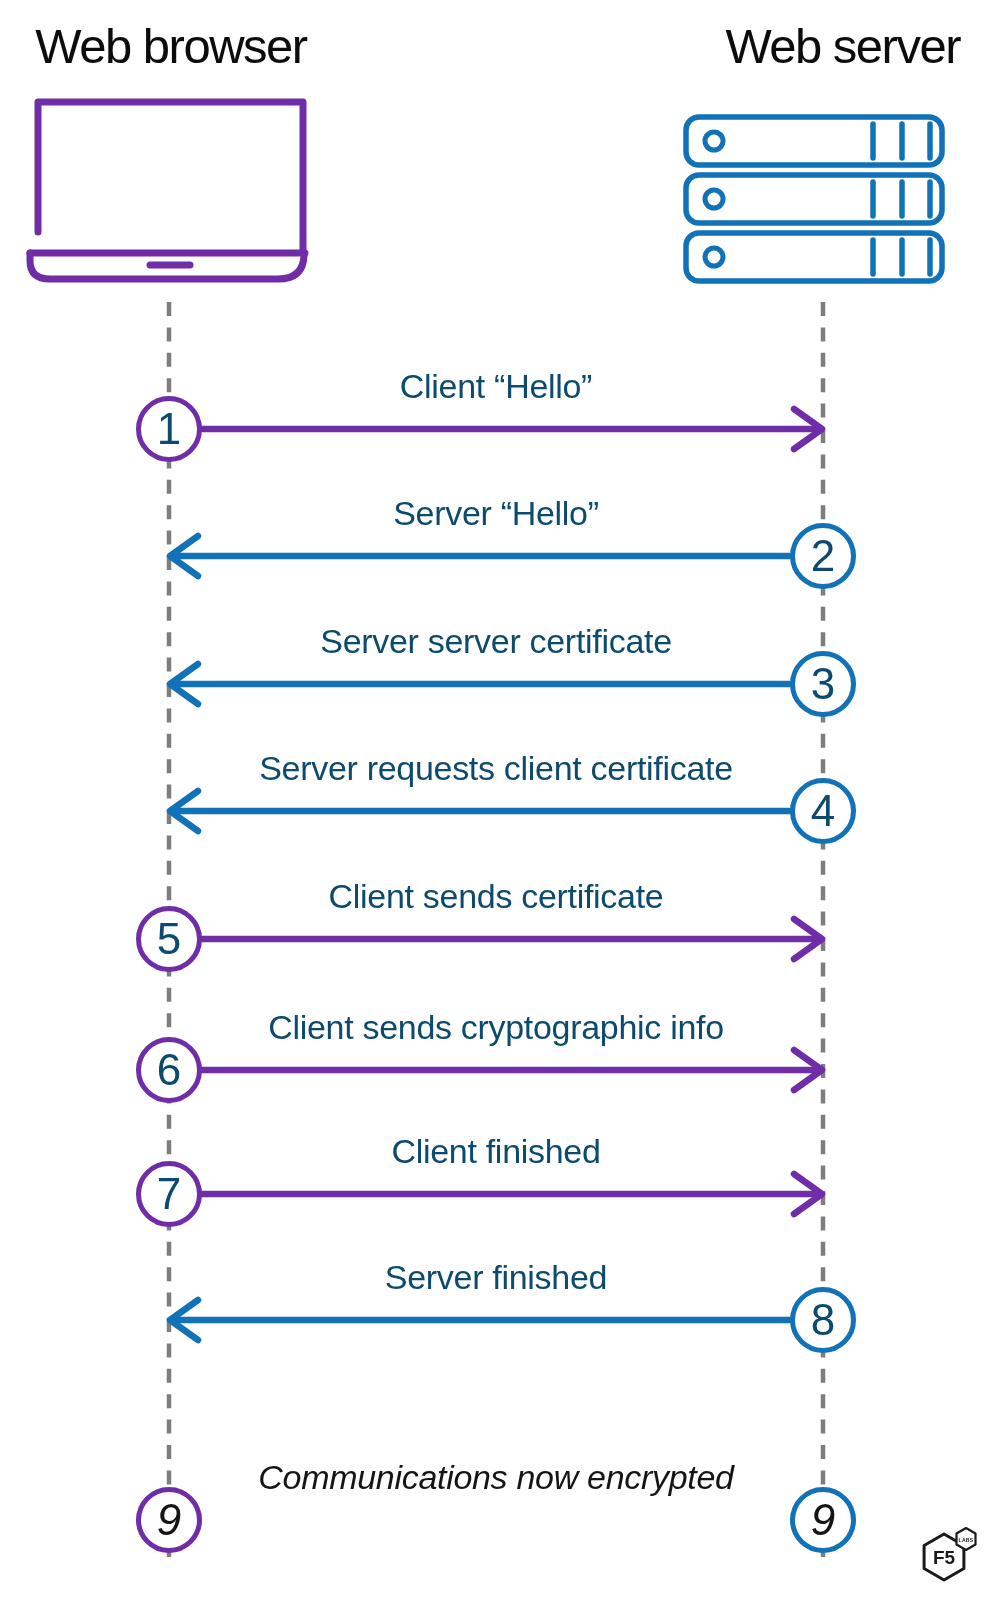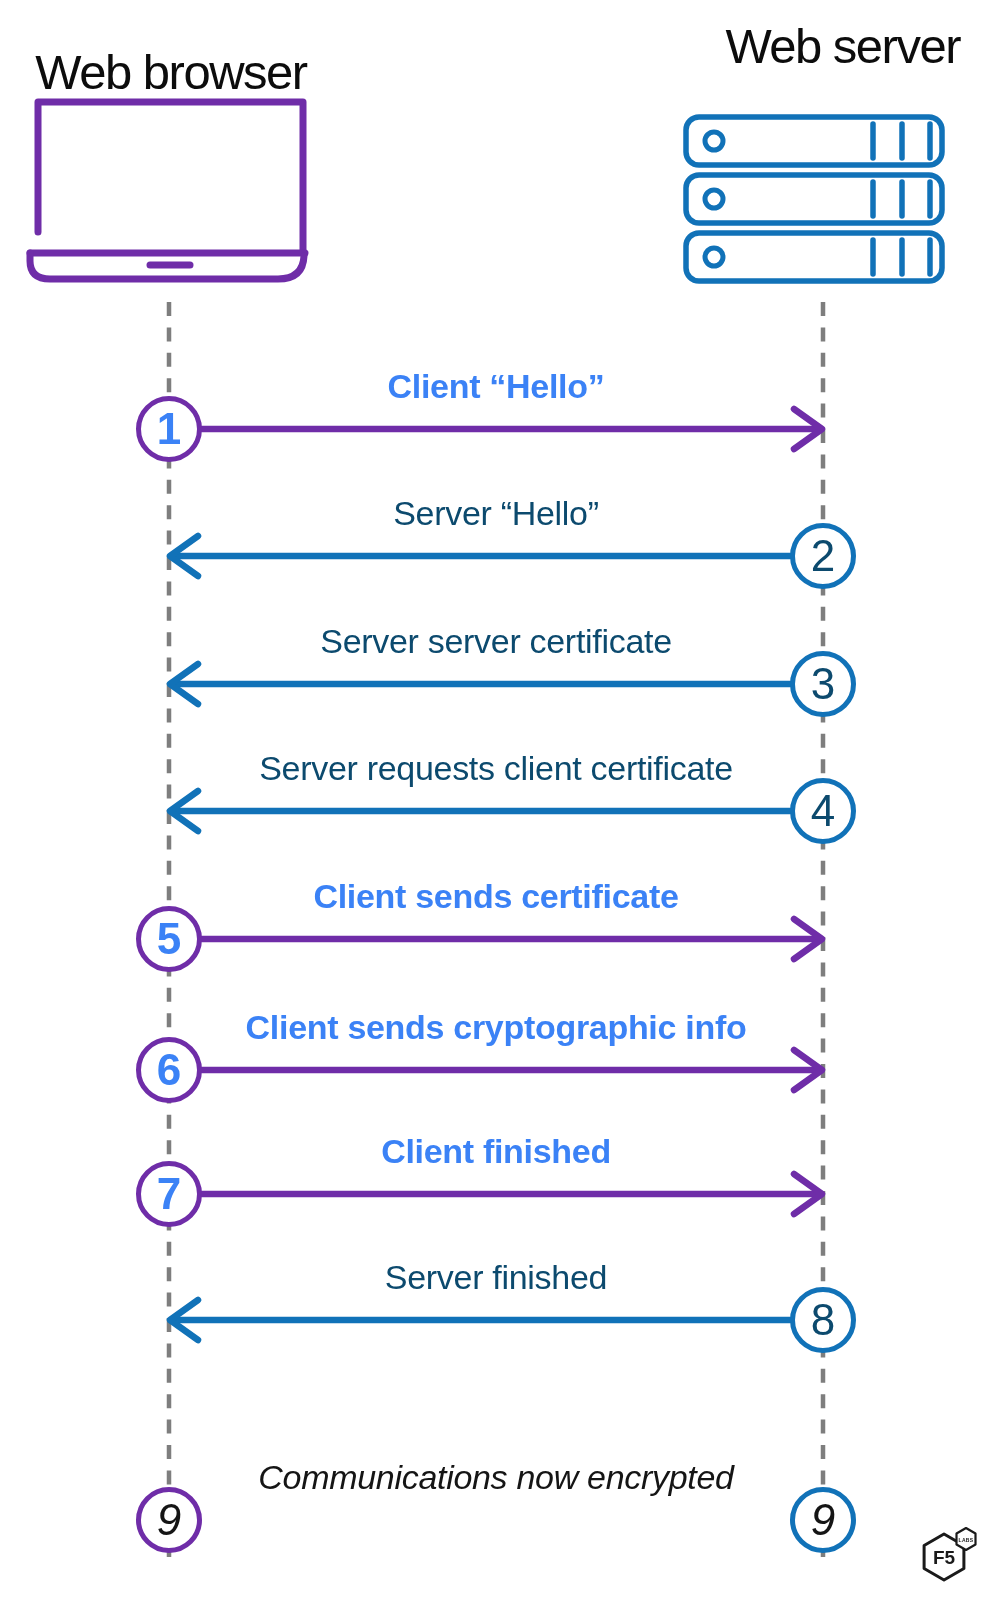--- a/index.html
+++ b/index.html
@@ -5,38 +5,38 @@
   html,body{margin:0;padding:0;background:#fff;}
   .canvas{
     position:relative;width:1001px;height:1600px;background:#ffffff;
     font-family:"Liberation Sans", sans-serif;overflow:hidden;
   }
   .heading{
     position:absolute;top:16px;height:60px;line-height:60px;
     font-size:49px;letter-spacing:-1.5px;color:#0c0c0c;text-align:center;
     white-space:nowrap;
   }
-  .heading.left{left:21px;width:300px;margin-top:26px;}
+  .heading.left{left:21px;width:300px;}
   .heading.right{left:660px;width:300px;text-align:right;}
   .icon-wrap{position:absolute;}
   .lifelines{position:absolute;left:0;top:0;z-index:1;}
   .row{position:absolute;left:136px;width:720px;height:117px;z-index:2;}
   .row .label{
     position:absolute;top:14px;left:0;right:0;height:40px;line-height:40px;
     text-align:center;font-size:34px;letter-spacing:-0.3px;white-space:nowrap;
   }
   .arrow{position:absolute;left:0;top:0;}
   .badge{
     position:absolute;top:44px;width:66px;height:66px;border-radius:50%;
     background:#fff;box-sizing:border-box;display:flex;align-items:center;
     justify-content:center;font-size:44px;z-index:3;
   }
   .badge.at-left{left:0;}
   .badge.at-right{right:0;}
-  .purple-text{color:#3b82f6;font-weight:bold;}
+  .purple-text{color:#0c4a6e;}
   .blue-text{color:#0c4a6e;}
   .black-text{color:#151515;}
   .badge.purple-ring{border:5.5px solid #6F2DA8;}
   .badge.blue-ring{border:5.5px solid #1172B8;}
   .logo{position:absolute;left:913px;top:1523px;}
 </style>
 </head>
 <body>
 
 <div class="canvas">

